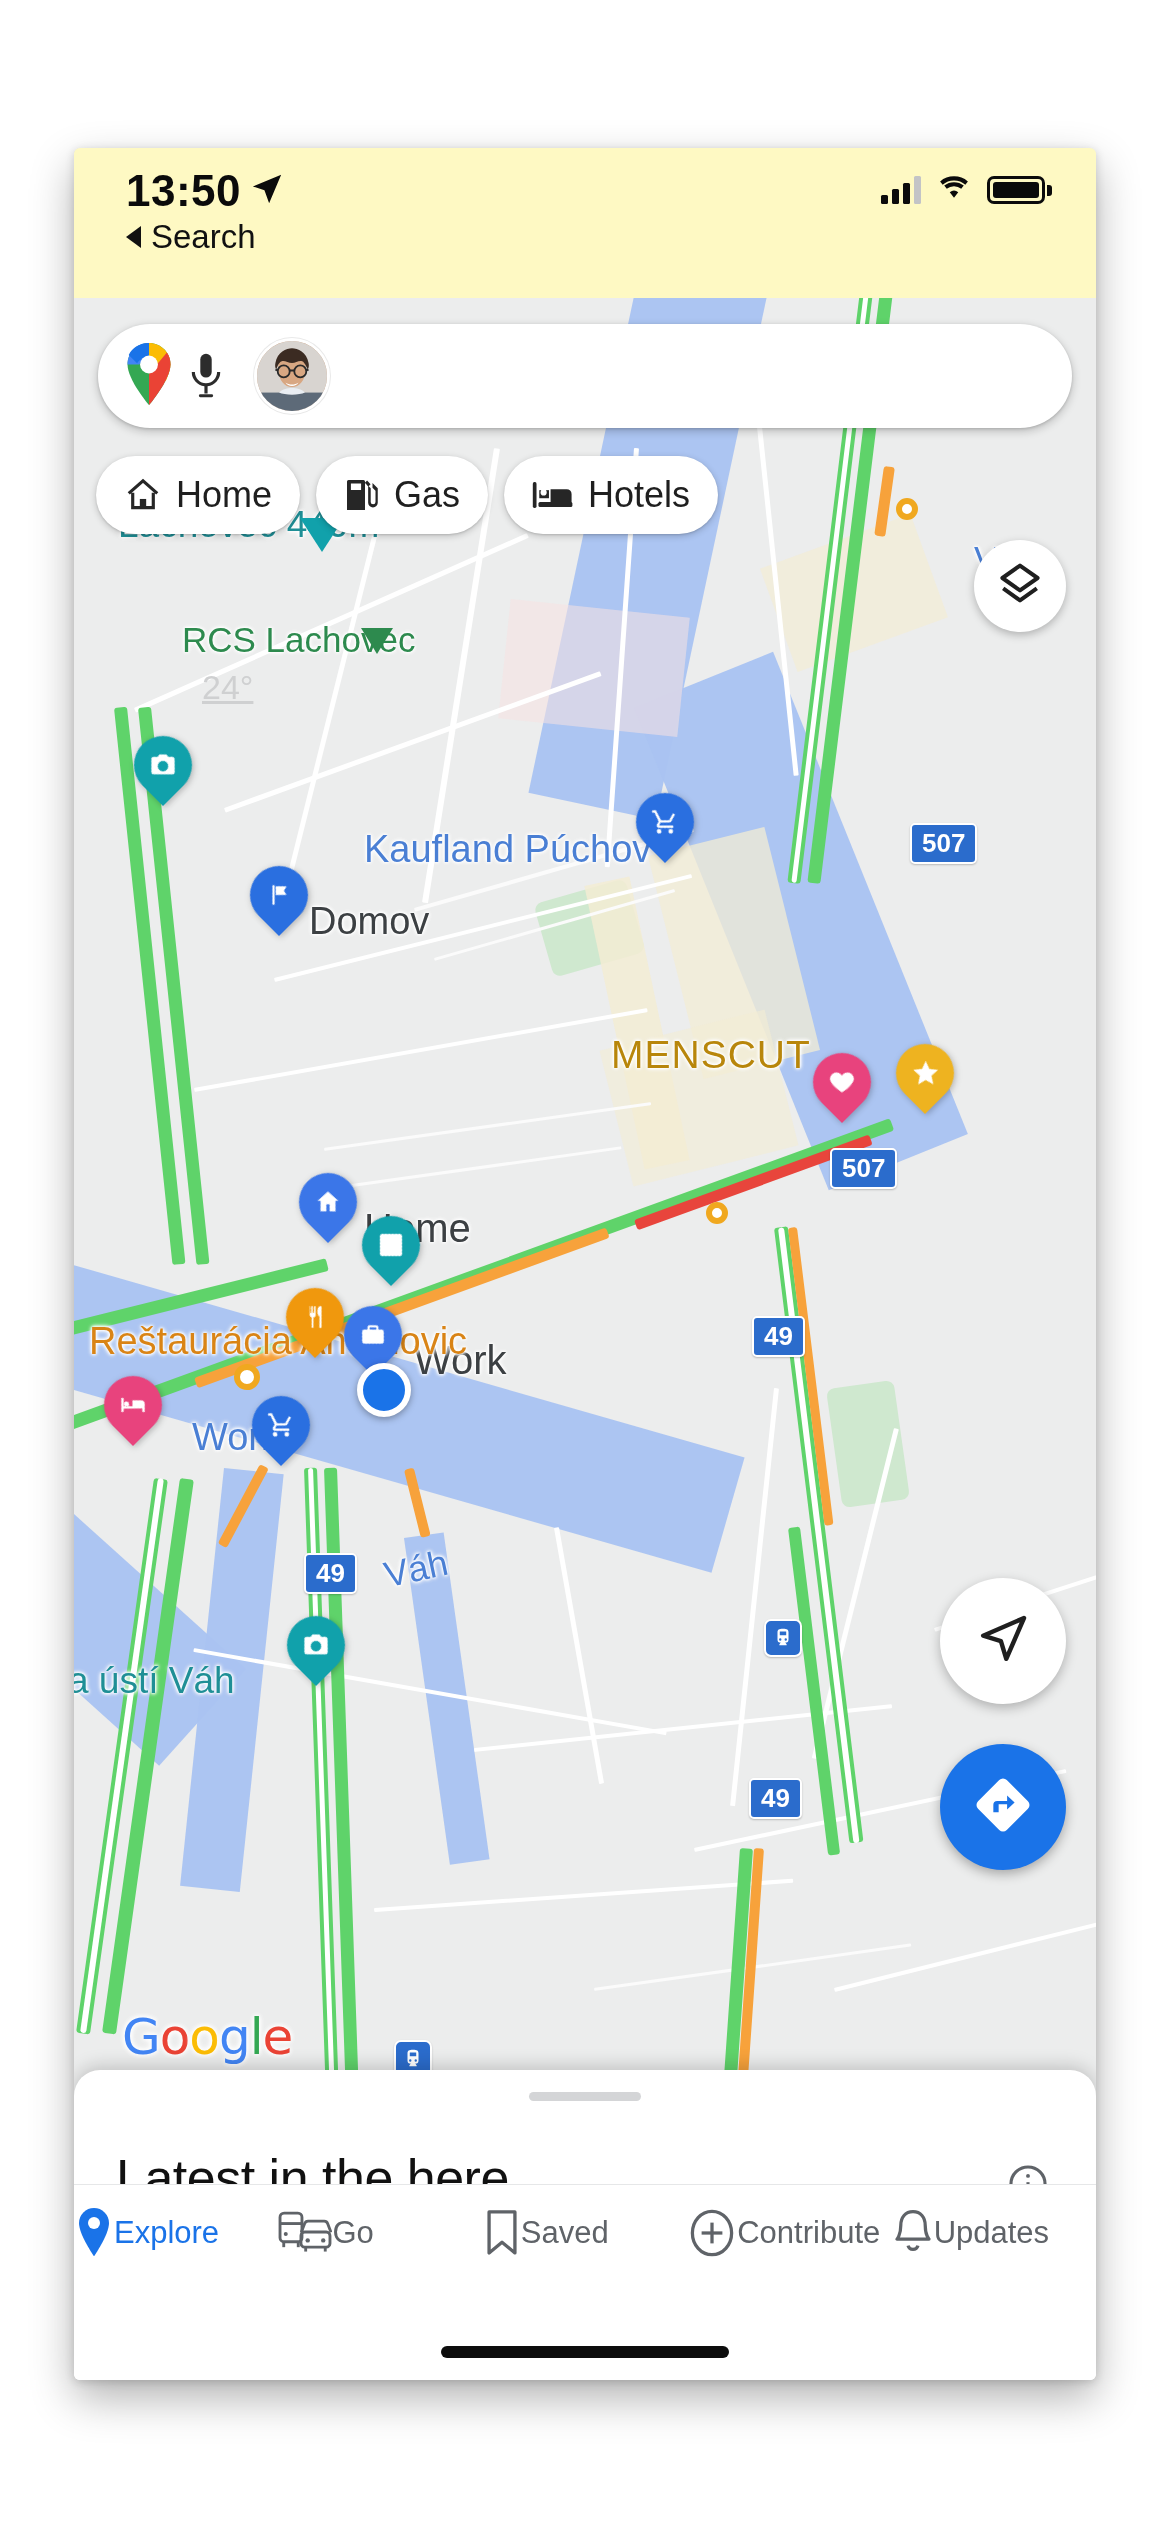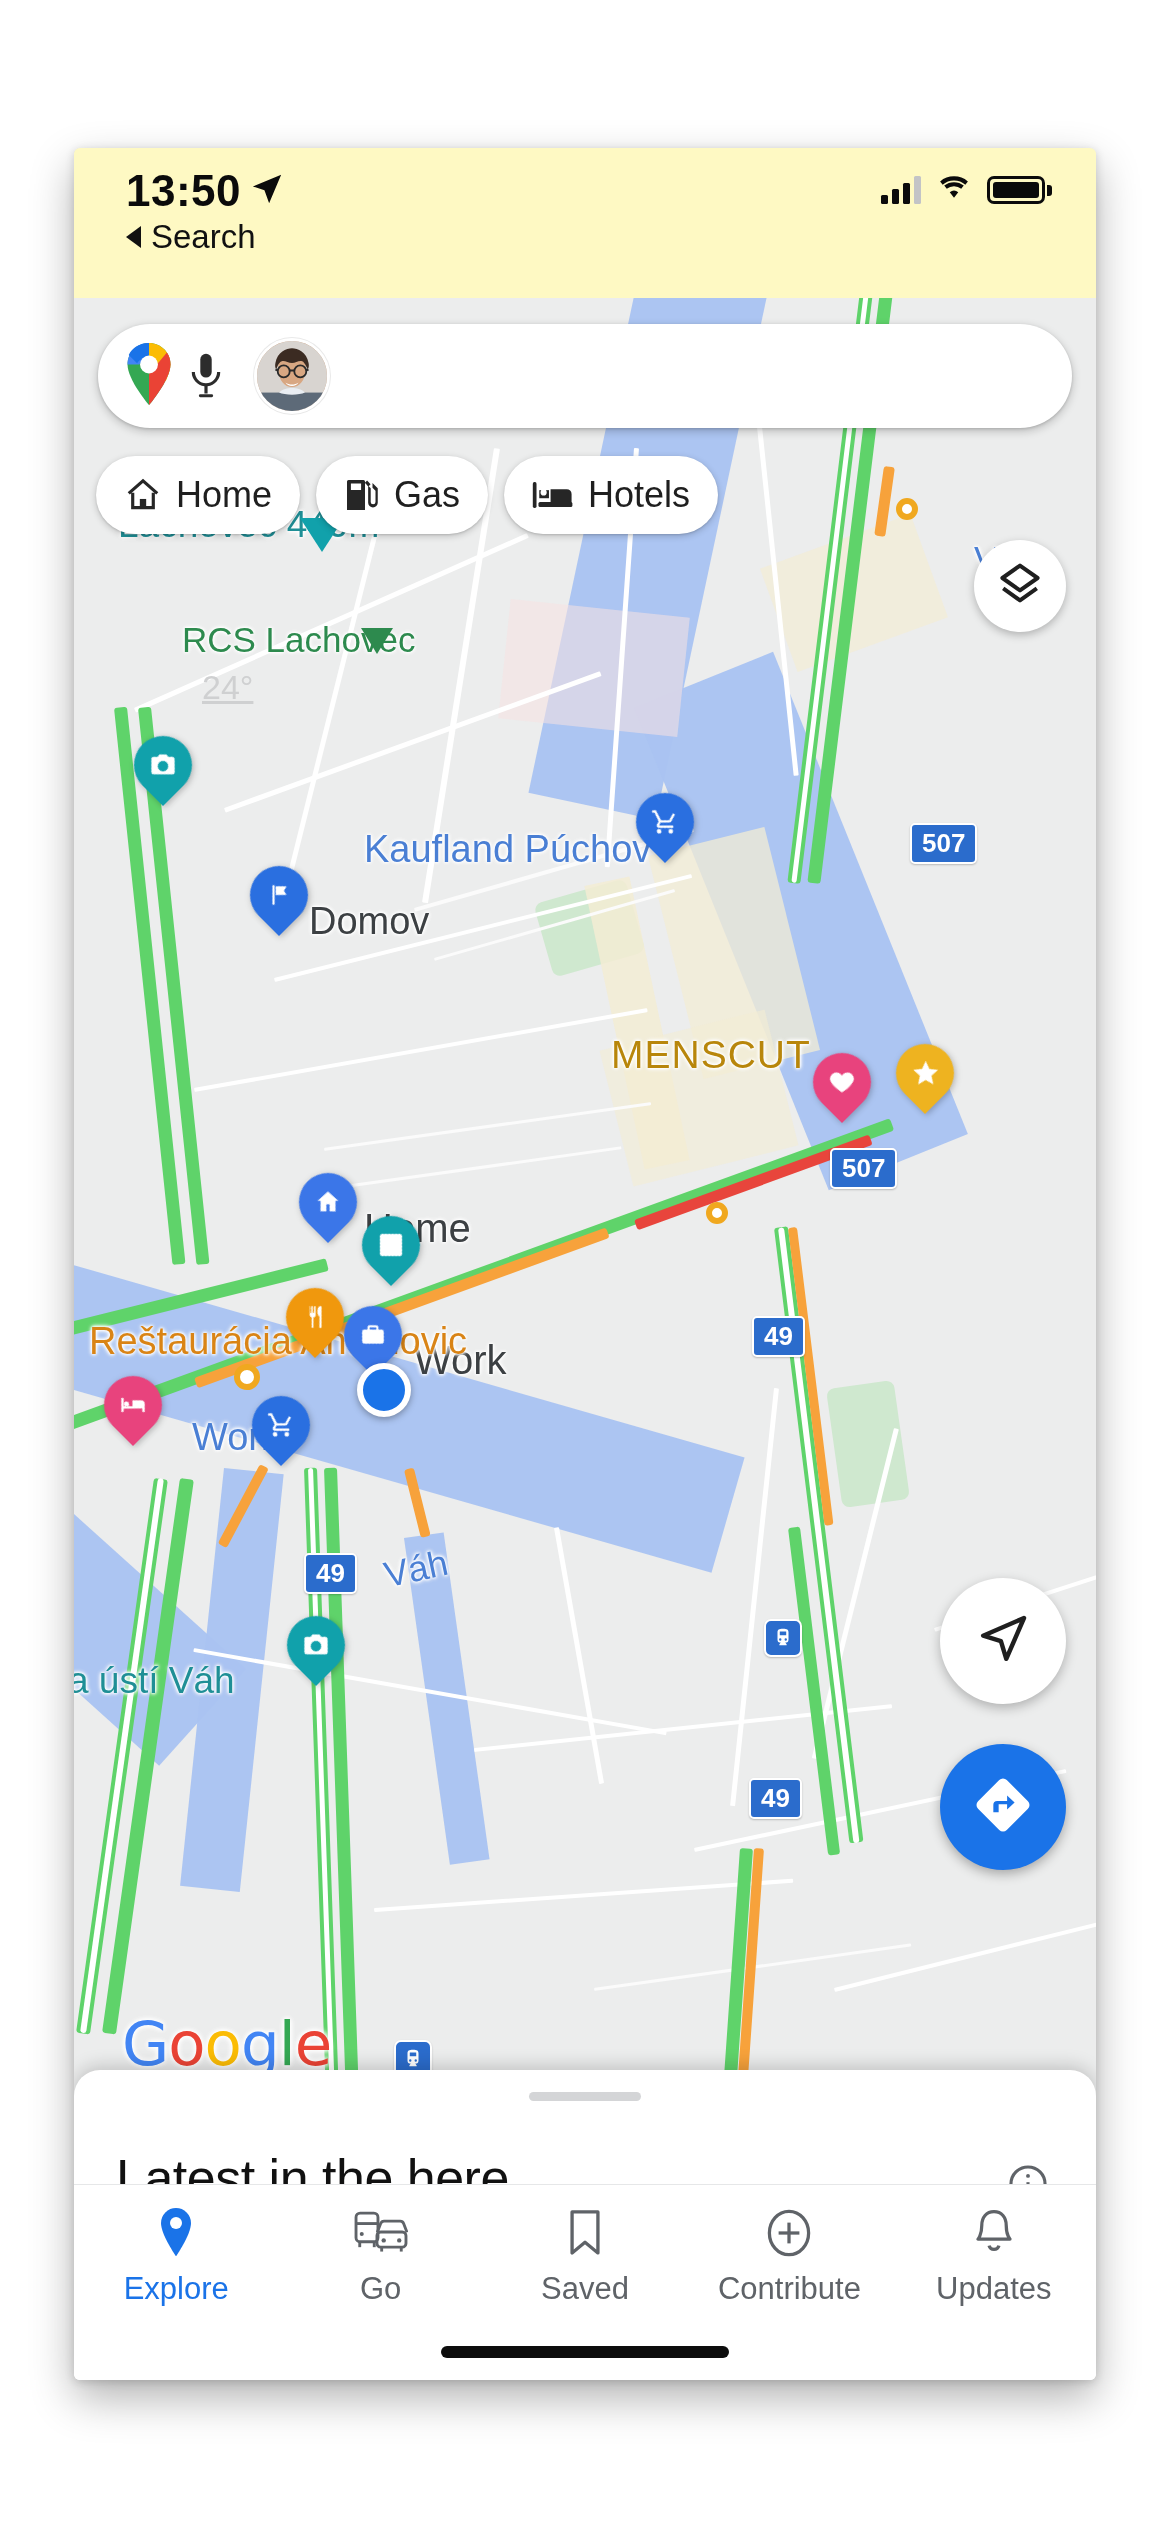--- a/index.html
+++ b/index.html
@@ -166,21 +166,21 @@
   #dir-fab {
     position: absolute; right: 30px; top: 1596px; width: 126px; height: 126px;
     background: #1a73e8; border-radius: 50%; z-index: 26;
     display: flex; align-items: center; justify-content: center;
     box-shadow: 0 4px 12px rgba(0,0,0,.30); cursor: pointer;
   }
 
   
   #gwatermark {
     position: absolute; left: 48px; top: 1860px; z-index: 22;
-    font-size: 61px; font-weight: 500; letter-spacing: -1px;
+    font-size: 50px; font-weight: 500; letter-spacing: -1px;
     font-family: "DejaVu Sans", sans-serif;
     text-shadow: 0 0 6px #fff, 0 0 6px #fff, 0 0 4px #fff;
   }
 
   
   #sheet {
     position: absolute; left: 0; bottom: 0; width: 100%; height: 310px;
     background: #fff; border-radius: 26px 26px 0 0; z-index: 32;
     box-shadow: 0 -4px 18px rgba(0,0,0,.18);
   }
@@ -197,21 +197,21 @@
   }
 
   
   #bottomnav {
     position: absolute; left: 0; bottom: 0; width: 100%; height: 196px;
     background: #fff; z-index: 36;
     border-top: 1px solid #e6e7e8;
     display: flex; align-items: flex-start; padding-top: 22px;
   }
   .nav-item {
-    flex: 1; display: flex; flex-direction: column; align-items: center; gap: 12px;
+    flex: 1; display: flex; align-items: center; 
     cursor: pointer;
   }
   .nav-label { font-size: 31px; color: #5f6368; }
   .nav-item.active .nav-label { color: #1a73e8; }
   .nav-ico { height: 52px; display: flex; align-items: center; }
 
   #homebar {
     position: absolute; left: 50%; bottom: 22px; transform: translateX(-50%);
     width: 288px; height: 12px; background: #0d0d0d; border-radius: 8px; z-index: 38;
   }

